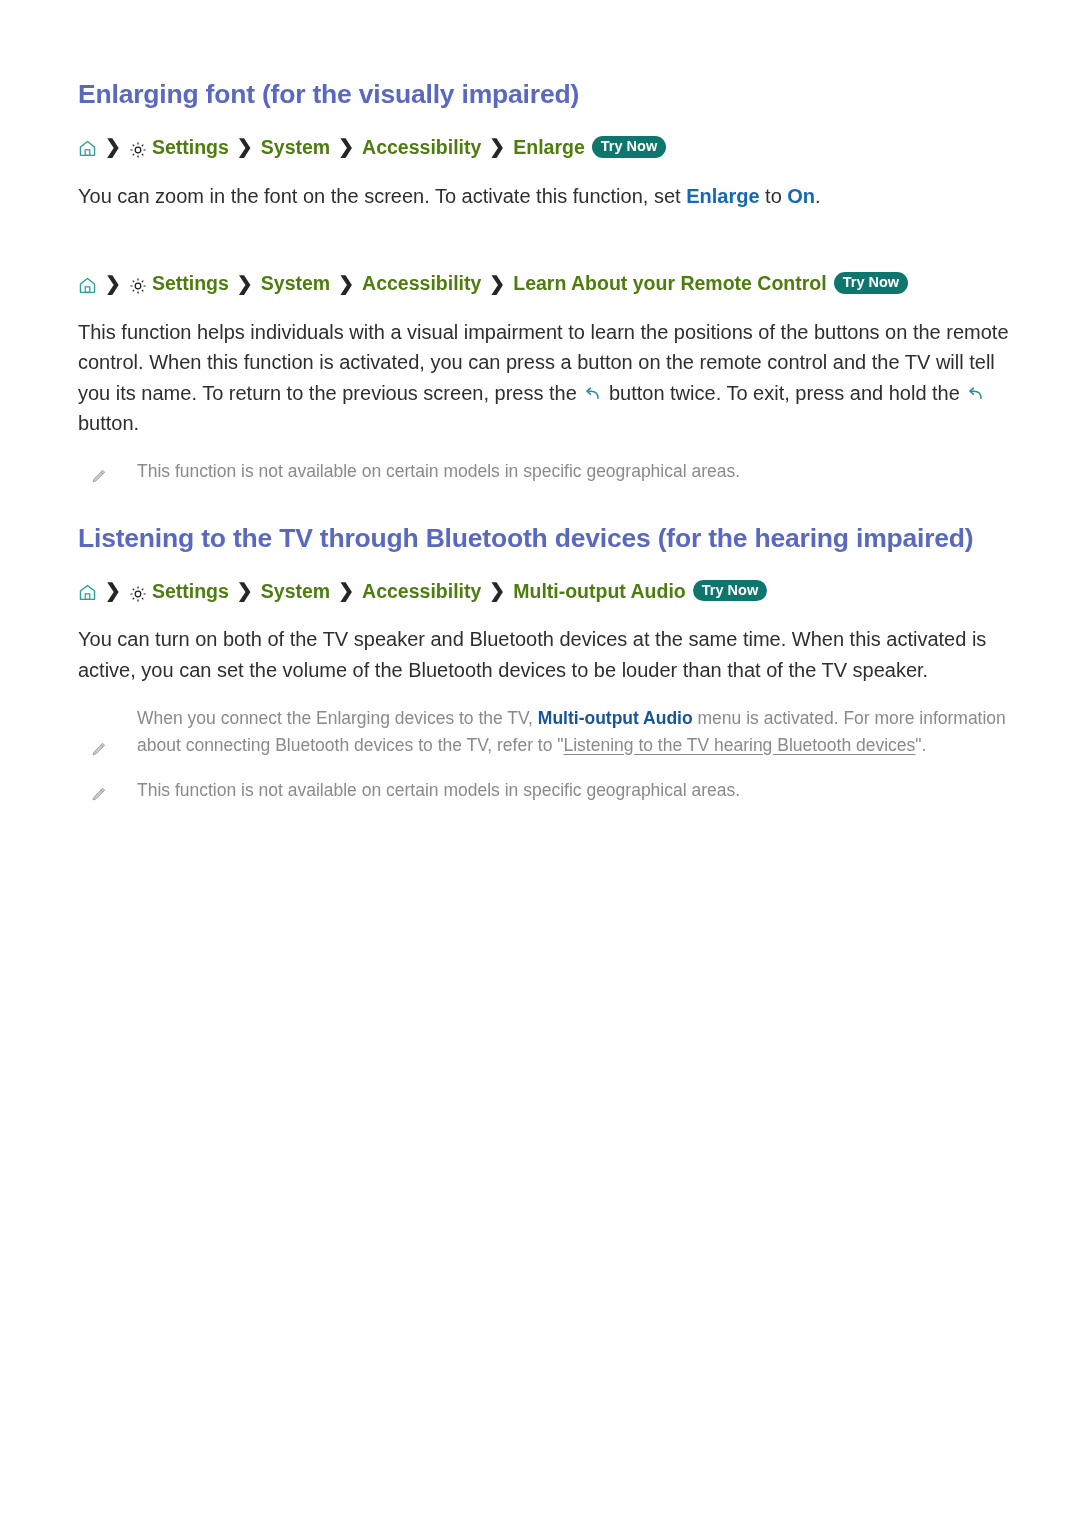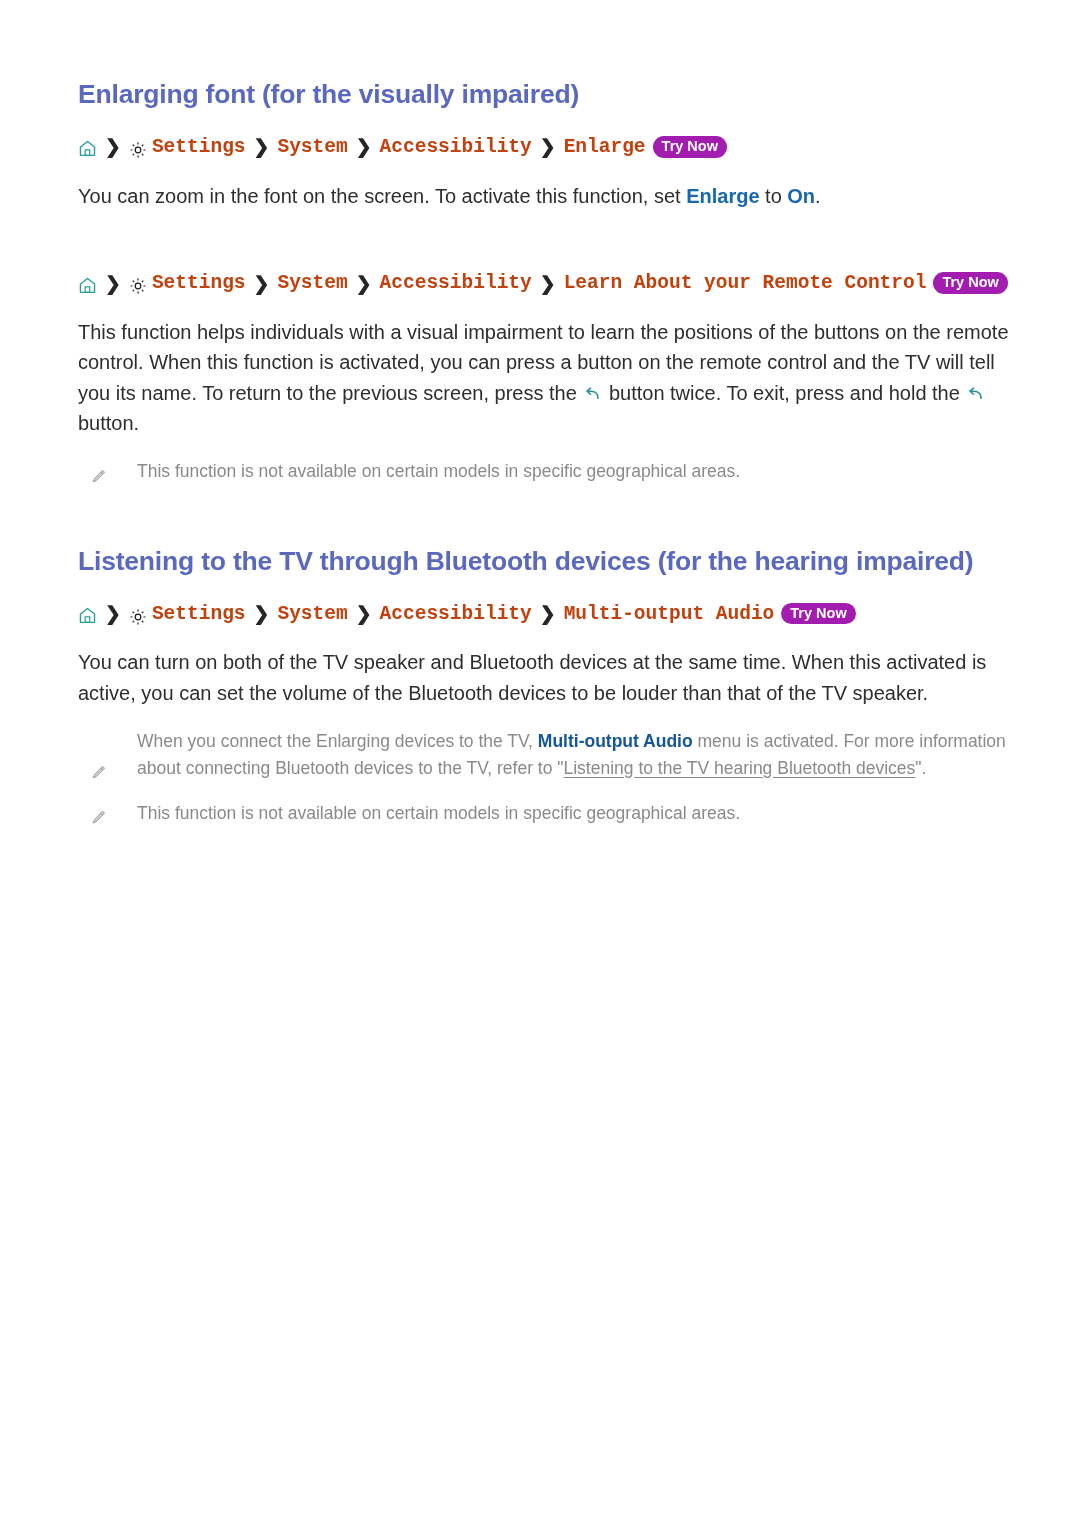--- a/index.html
+++ b/index.html
@@ -29,37 +29,36 @@
     color: #5a68c0;
     letter-spacing: -0.2px;
     line-height: 1.25;
     margin: 0;
   }
   .section {
     margin-bottom: 0;
   }
   .sec-1 { margin-top: 22px; }
   .sec-2 { margin-top: 62px; }
-  .sec-3 { margin-top: 60px; }
+  .sec-3 { margin-top: 37px; }
 
   
   .breadcrumb {
     margin-top: 26px;
     display: flex;
     align-items: center;
     flex-wrap: wrap;
     font-size: 19.5px;
     font-weight: 700;
     color: #1668b3;
     line-height: 1;
   }
   .crumb {
-    color: #c2410c;
+    color: #4d7c0f;
     white-space: nowrap;
-    font-family: Liberation Mono, monospace;
   }
   .sep {
     display: inline-block;
     margin: 0 8px;
     color: #262626;
     font-size: 19px;
     font-weight: 900;
     line-height: 1;
     transform: translateY(-1px);
   }
@@ -72,21 +71,21 @@
   }
   .gear-icon {
     display: inline-block;
     width: 18px;
     height: 18px;
     margin-right: 5px;
     transform: translateY(2px);
   }
   .try-now {
     display: inline-block;
-    background: #a21caf;
+    background: #0f766e;
     color: #ffffff;
     font-size: 14.5px;
     font-weight: 700;
     border-radius: 11px;
     padding: 2px 9px 3px 9px;
     margin-left: 7px;
     line-height: 1.15;
     white-space: nowrap;
     transform: translateY(-1px);
   }

